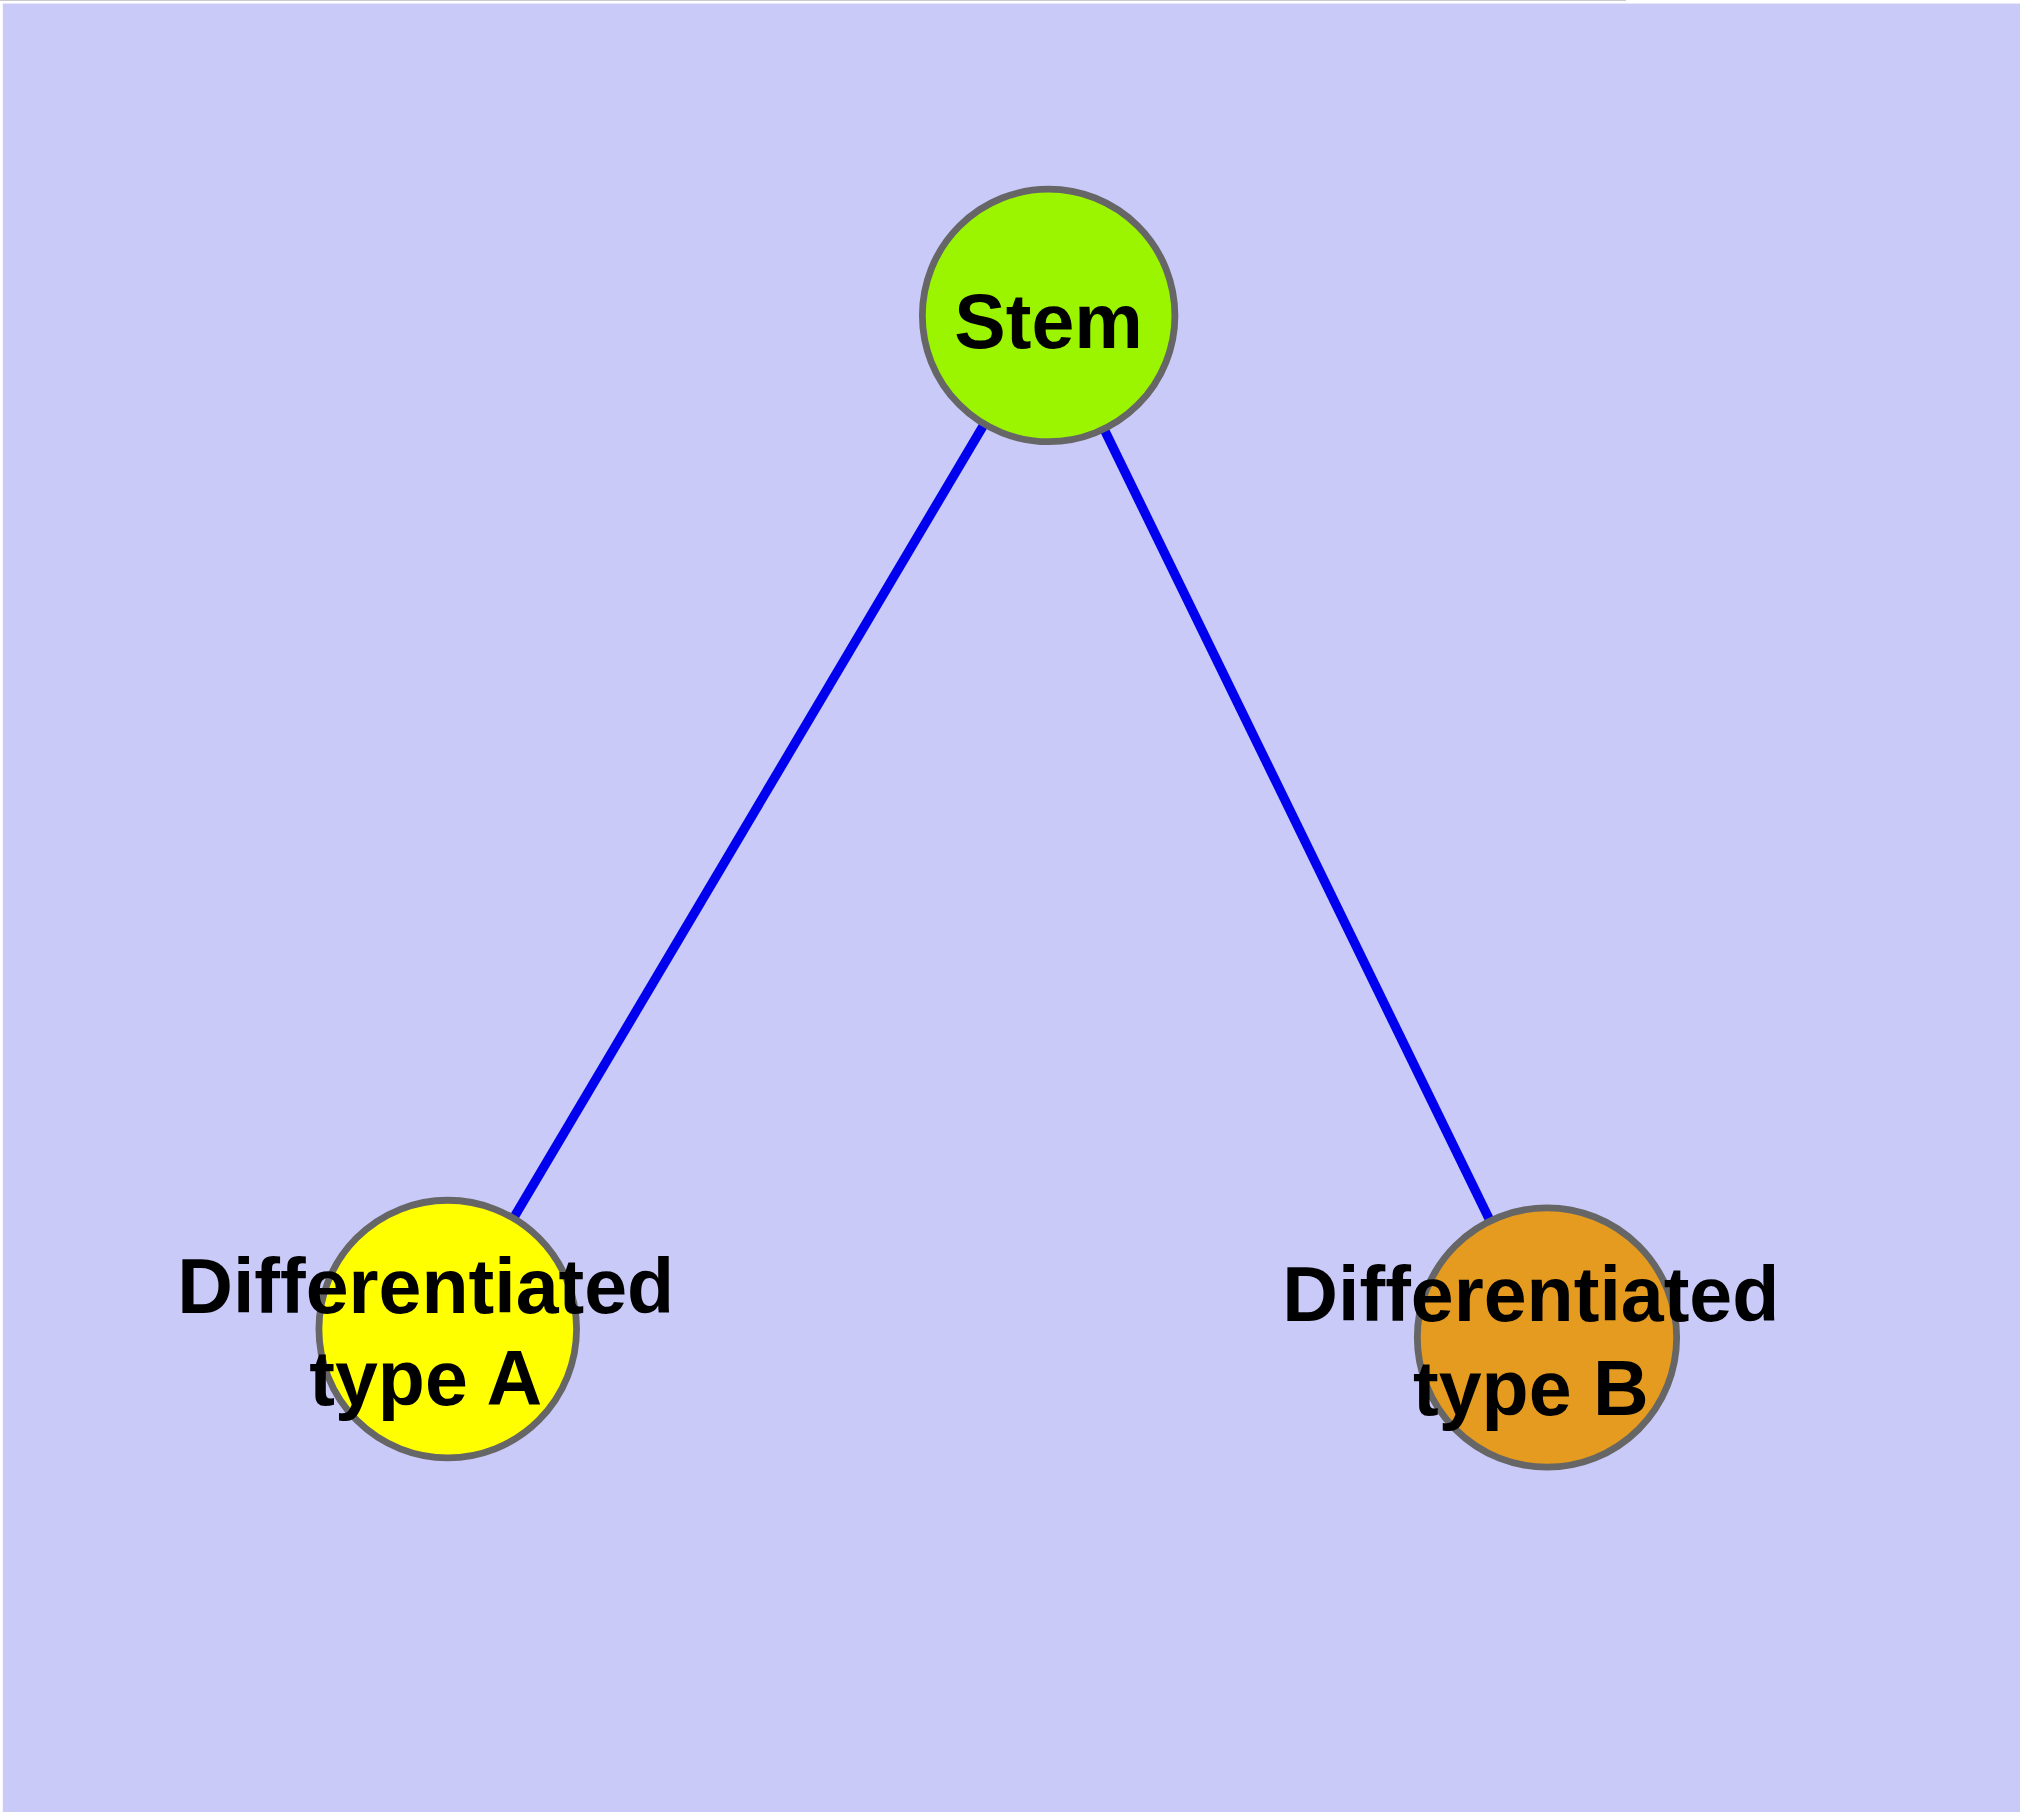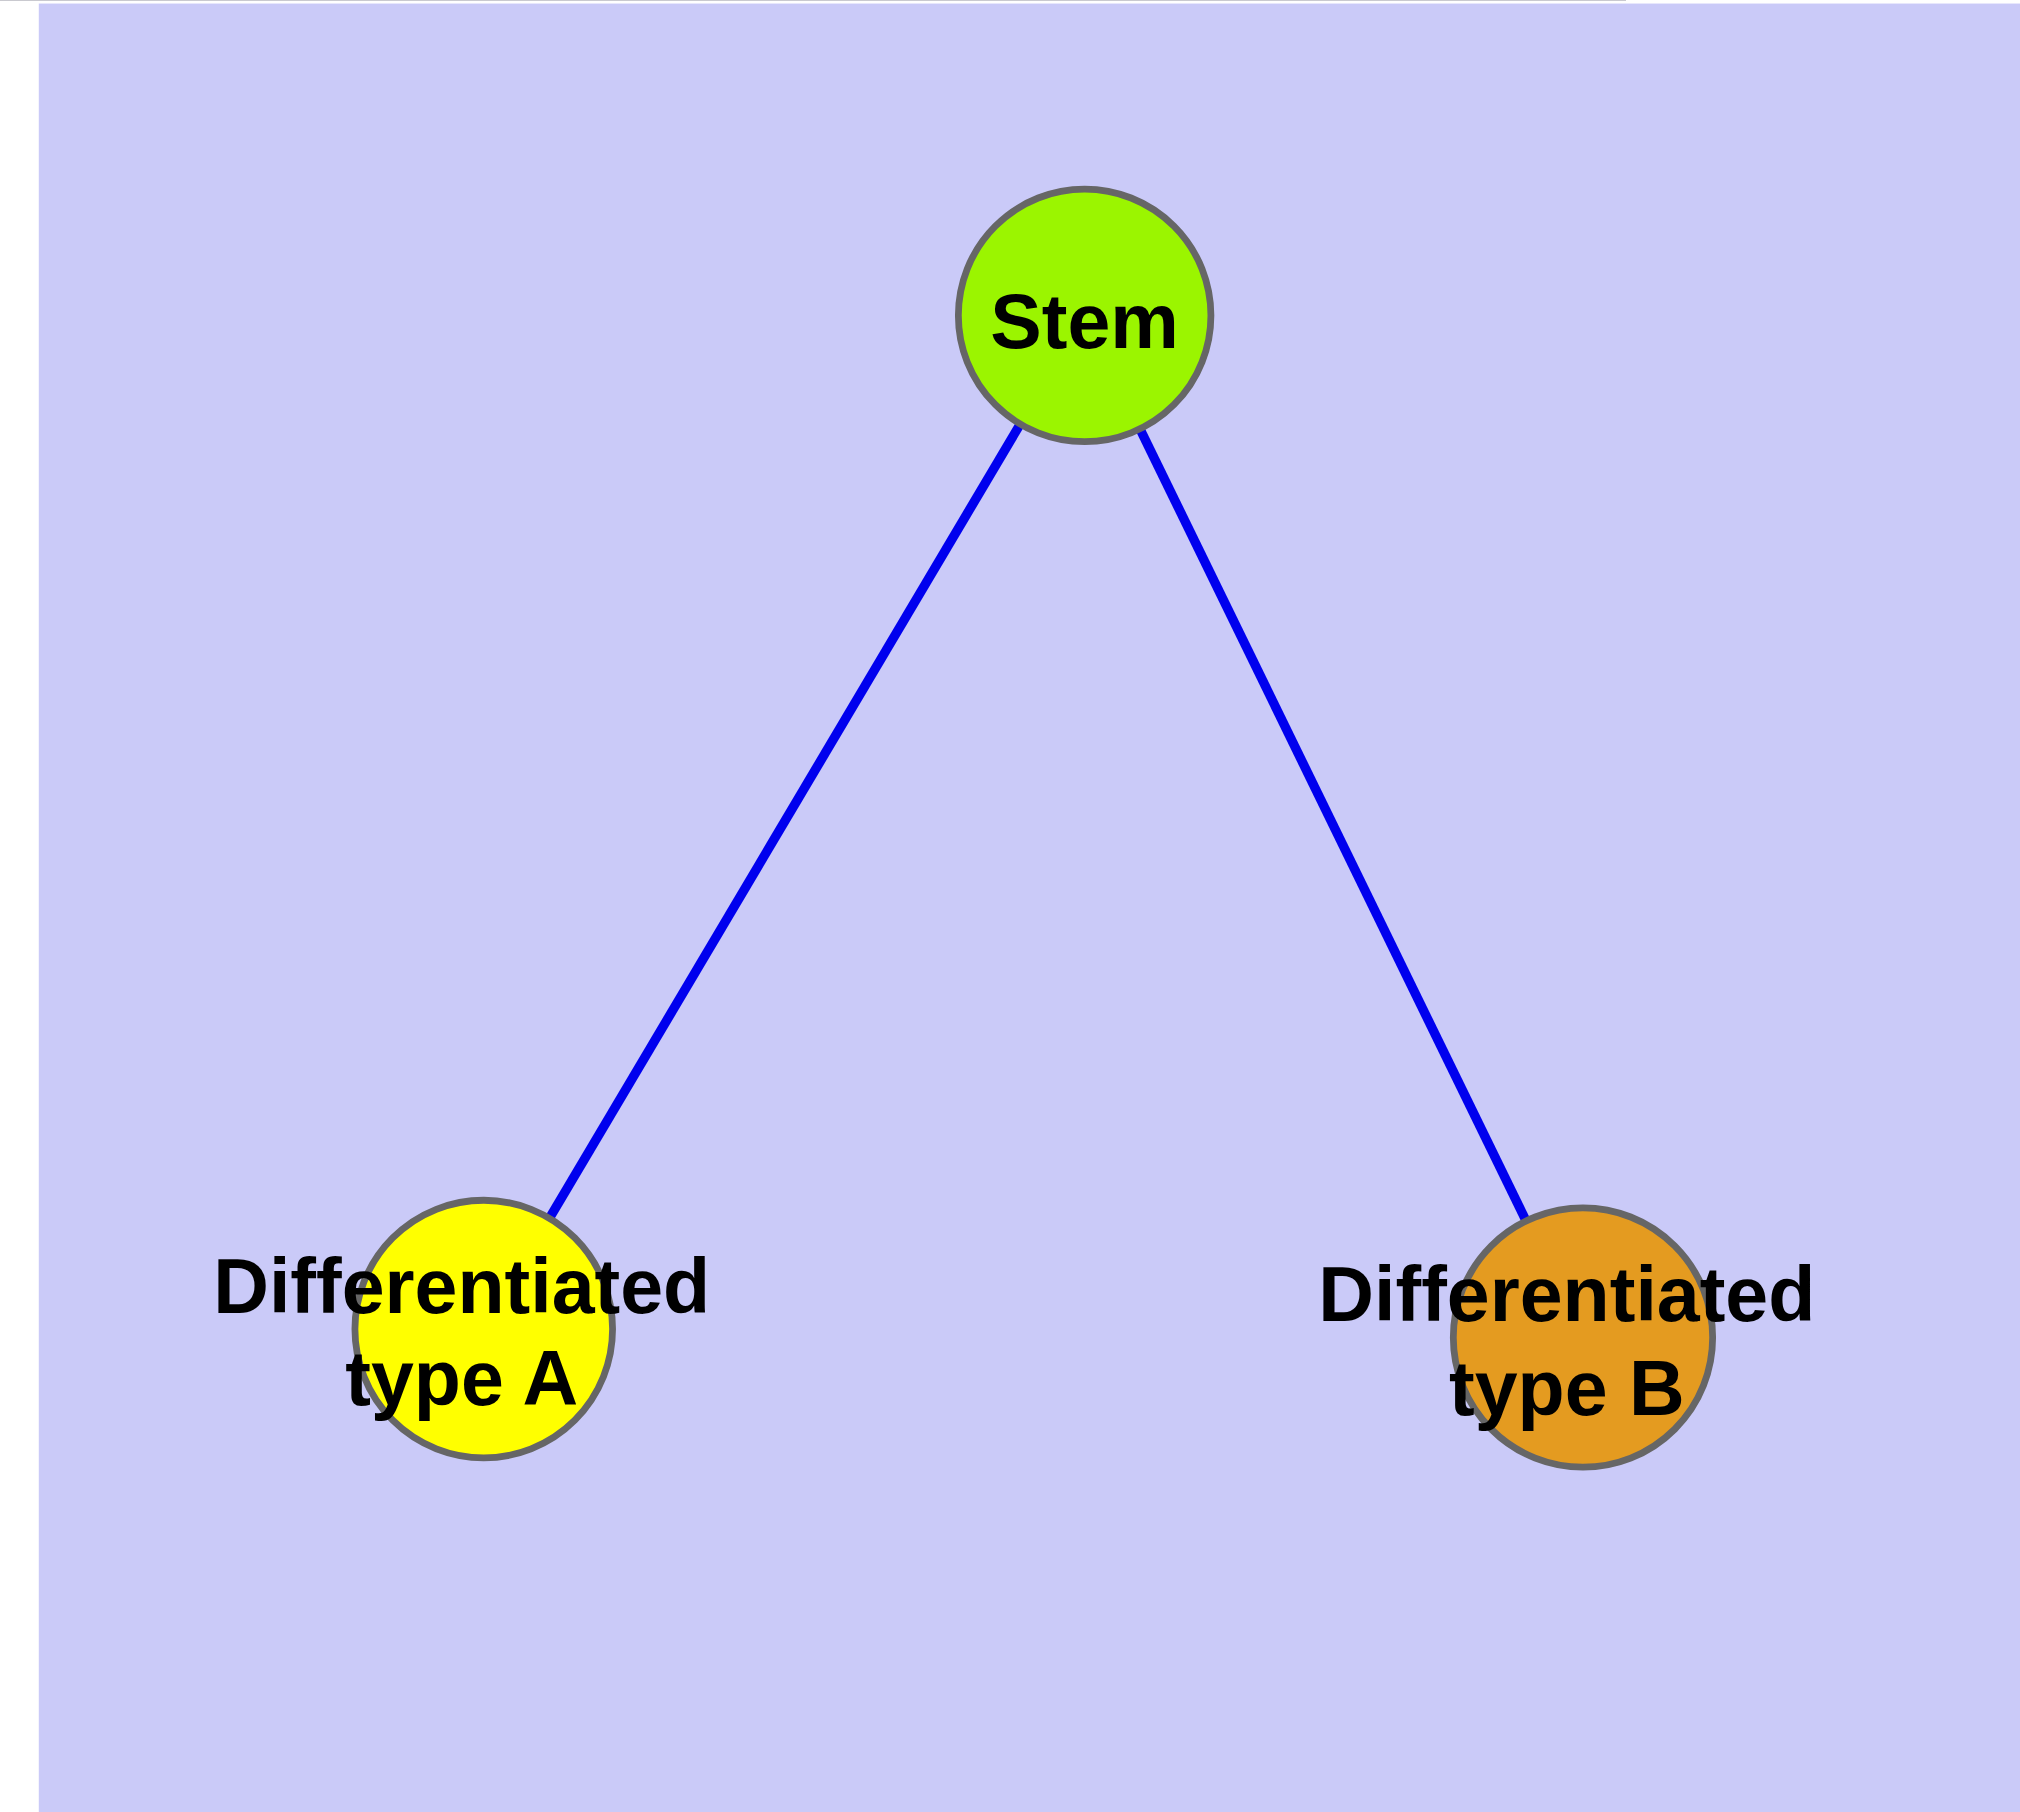--- a/index.html
+++ b/index.html
@@ -10,21 +10,20 @@
     height: 1812px;
     overflow: hidden;
     font-family: "Liberation Sans", sans-serif;
   }
   .canvas-wrap {
     position: relative;
     width: 1626px;
     height: 1812px;
     border-top: 0.8px solid #c9c9cf;
     box-sizing: border-box;
-    padding-left: 36px;
   }
   svg.graph {
     display: block;
     width: 2021px;
     height: 1812px;
   }
   .edge {
     stroke-width: 11px;
     fill: none;
   }

